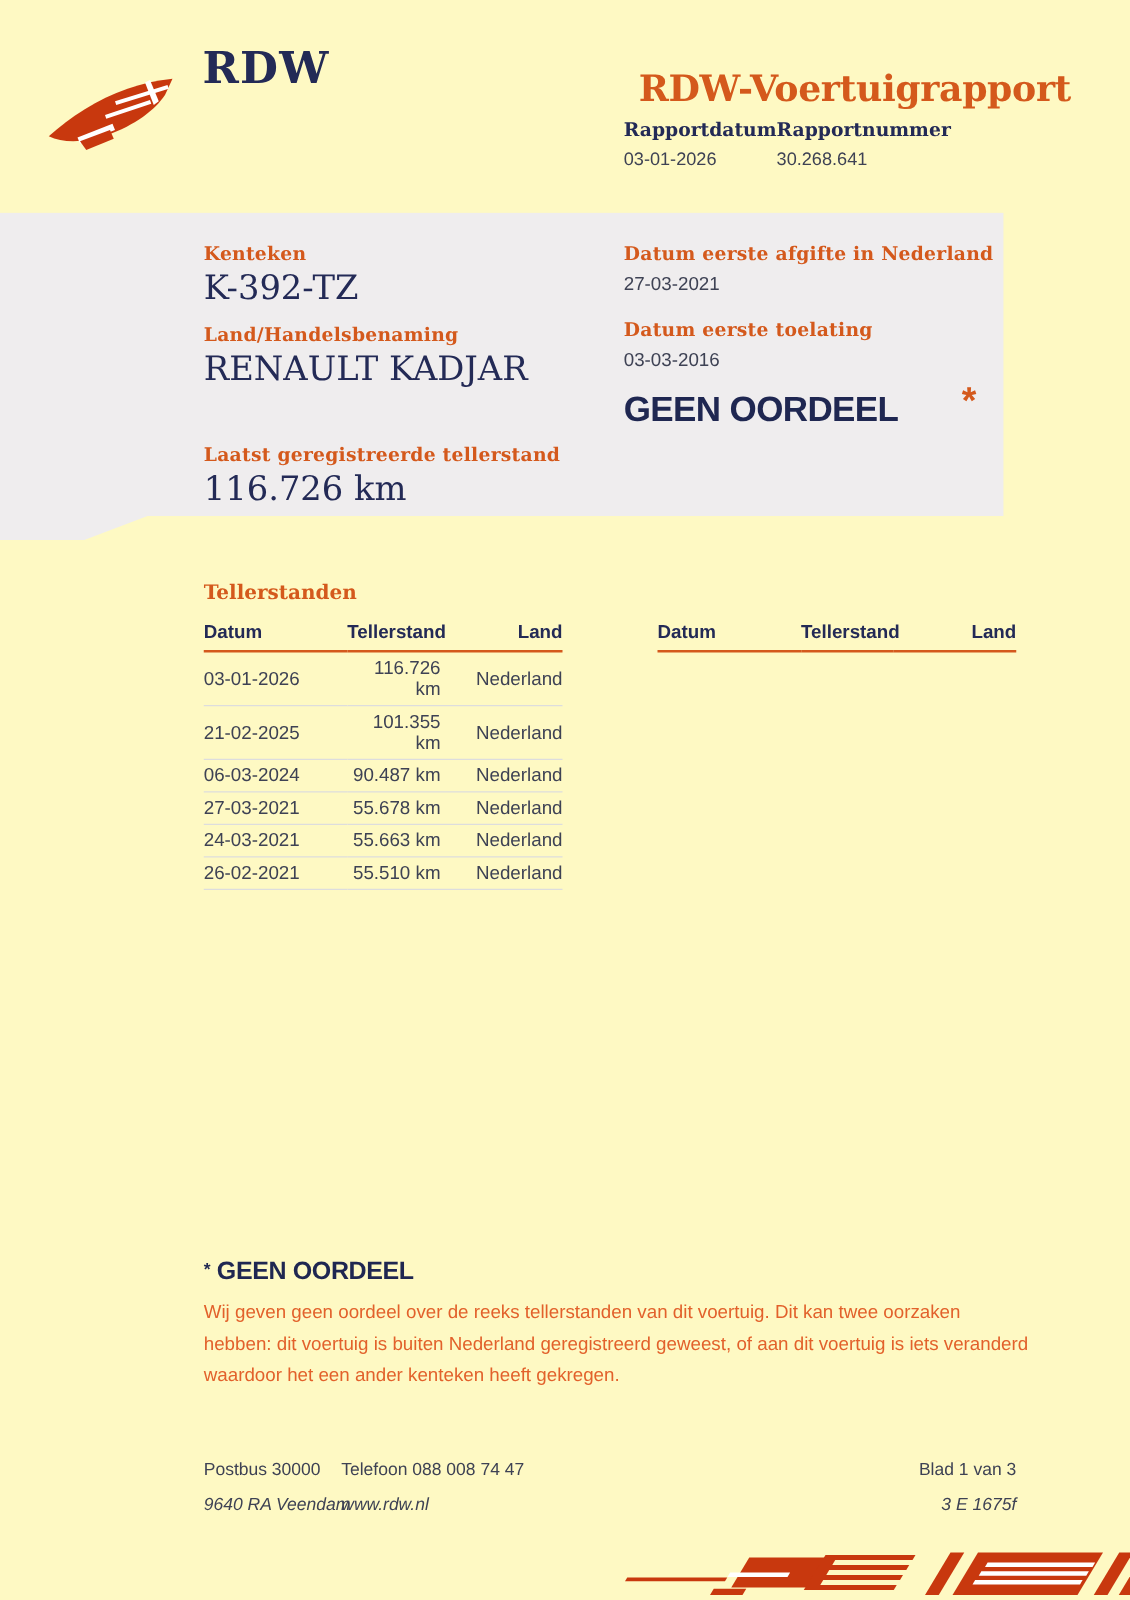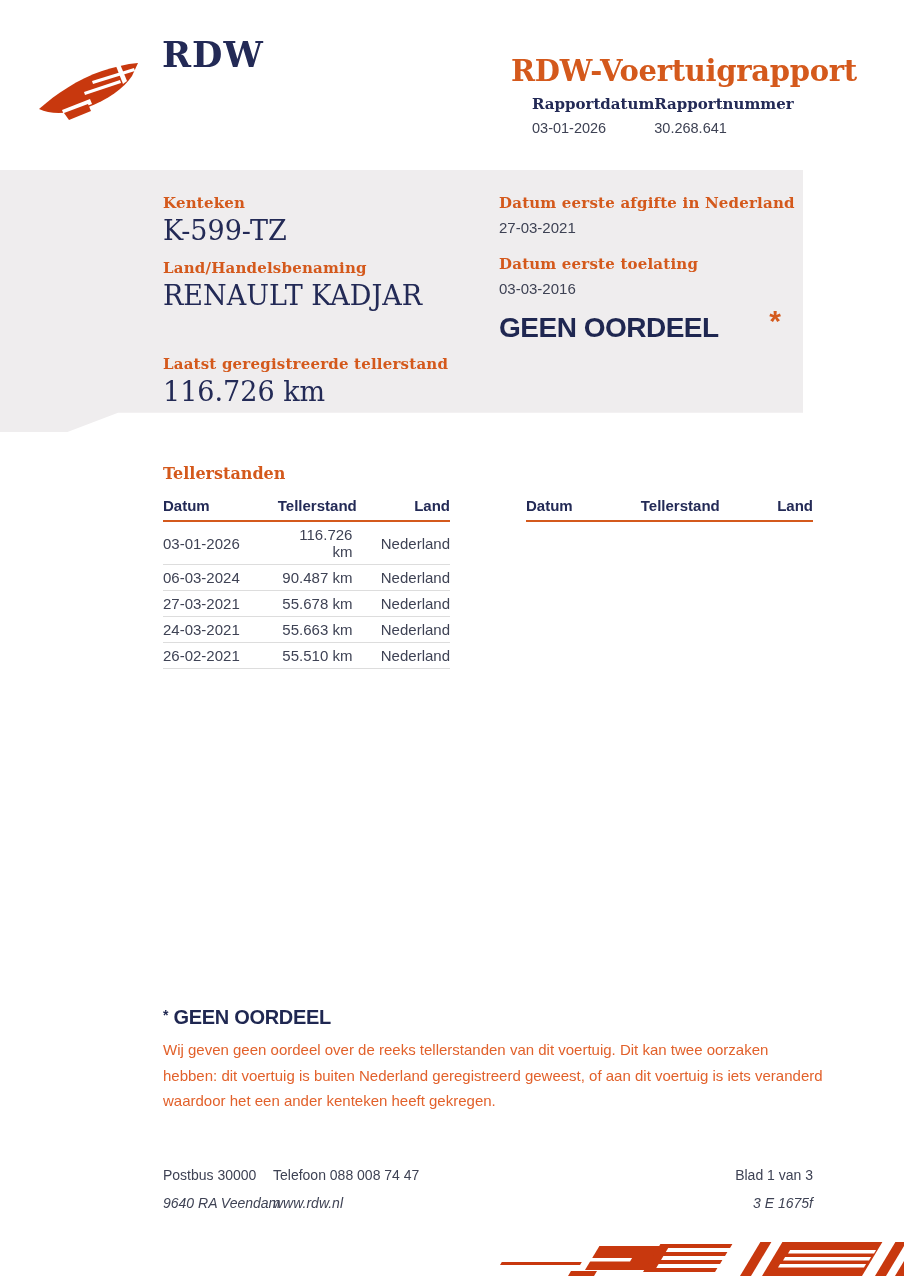--- a/index.html
+++ b/index.html
@@ -7,36 +7,36 @@
     --brand-red:#C8380E;
     --navy:#232A56;
     --navy-deep:#1F2751;
     --body-text:#3E4254;
     --panel-gray:#EFEDEE;
     --footnote-orange:#E2612B;
     --row-line:#DDDDDD;
   }
   html,body{margin:0;padding:0;background:#888;}
   .page{
-    position:relative;width:904px;height:1280px;background:#ffffff;
+    position:relative;width:904px;height:1280px;background:#fef9c3;
     font-family:"Liberation Sans", sans-serif;overflow:hidden;margin:0 auto;
   }
   
   .logo-svg{position:absolute;left:36px;top:50px;width:110px;height:72px;}
   .logo-text{
     position:absolute;left:162px;top:34px;
     font-family:"DejaVu Serif", serif;font-weight:700;font-size:35px;
     color:var(--navy);letter-spacing:1px;
   }
   .doc-title{
     position:absolute;left:499px;top:42px;margin:12px;
     font-family:"DejaVu Serif", serif;font-weight:700;font-size:29px;
     color:var(--accent-orange);letter-spacing:-0.3px;
   }
-  .meta{position:absolute;left:499px;top:95px;display:flex;margin-left:33px;}
+  .meta{position:absolute;left:499px;top:95px;display:flex;}
   .meta-col{min-width:111px;}
   .meta-label{
     font-family:"DejaVu Serif", serif;font-weight:700;font-size:15px;color:var(--navy);
   }
   .meta-value{margin-top:7px;font-size:14.5px;color:var(--body-text);}
   
   .summary-panel{
     position:absolute;left:0;top:170px;width:803px;height:262px;
     background:var(--panel-gray);
     clip-path:polygon(0 0,100% 0,100% 92.7%,14.7% 92.7%,8.4% 100%,0 100%);
@@ -122,21 +122,21 @@
     </div>
     <div class="meta-col">
       <div class="meta-label">Rapportnummer</div>
       <div class="meta-value">30.268.641</div>
     </div>
   </div>
 
   <section class="summary-panel">
     <div class="panel-left">
       <div class="f-label">Kenteken</div>
-      <div class="big-value">K-599-TZ</div>
+      <div class="big-value">K-392-TZ</div>
       <div class="f-label">Land/Handelsbenaming</div>
       <div class="big-value">RENAULT KADJAR</div>
     </div>
     <div class="panel-odo">
       <div class="f-label">Laatst geregistreerde tellerstand</div>
       <div class="big-value">116.726 km</div>
     </div>
     <div class="panel-right">
       <div class="f-label">Datum eerste afgifte in Nederland</div>
       <div class="small-value">27-03-2021</div>
@@ -162,20 +162,25 @@
           <tr>
             <th>Datum</th>
             <th class="num">Tellerstand</th>
             <th class="num">Land</th>
           </tr>
         </thead>
         <tbody>
             <tr>
               <td>03-01-2026</td>
               <td class="num">116.726 km</td>
+              <td class="num">Nederland</td>
+            </tr>
+            <tr>
+              <td>21-02-2025</td>
+              <td class="num">101.355 km</td>
               <td class="num">Nederland</td>
             </tr>
             <tr>
               <td>06-03-2024</td>
               <td class="num">90.487 km</td>
               <td class="num">Nederland</td>
             </tr>
             <tr>
               <td>27-03-2021</td>
               <td class="num">55.678 km</td>

